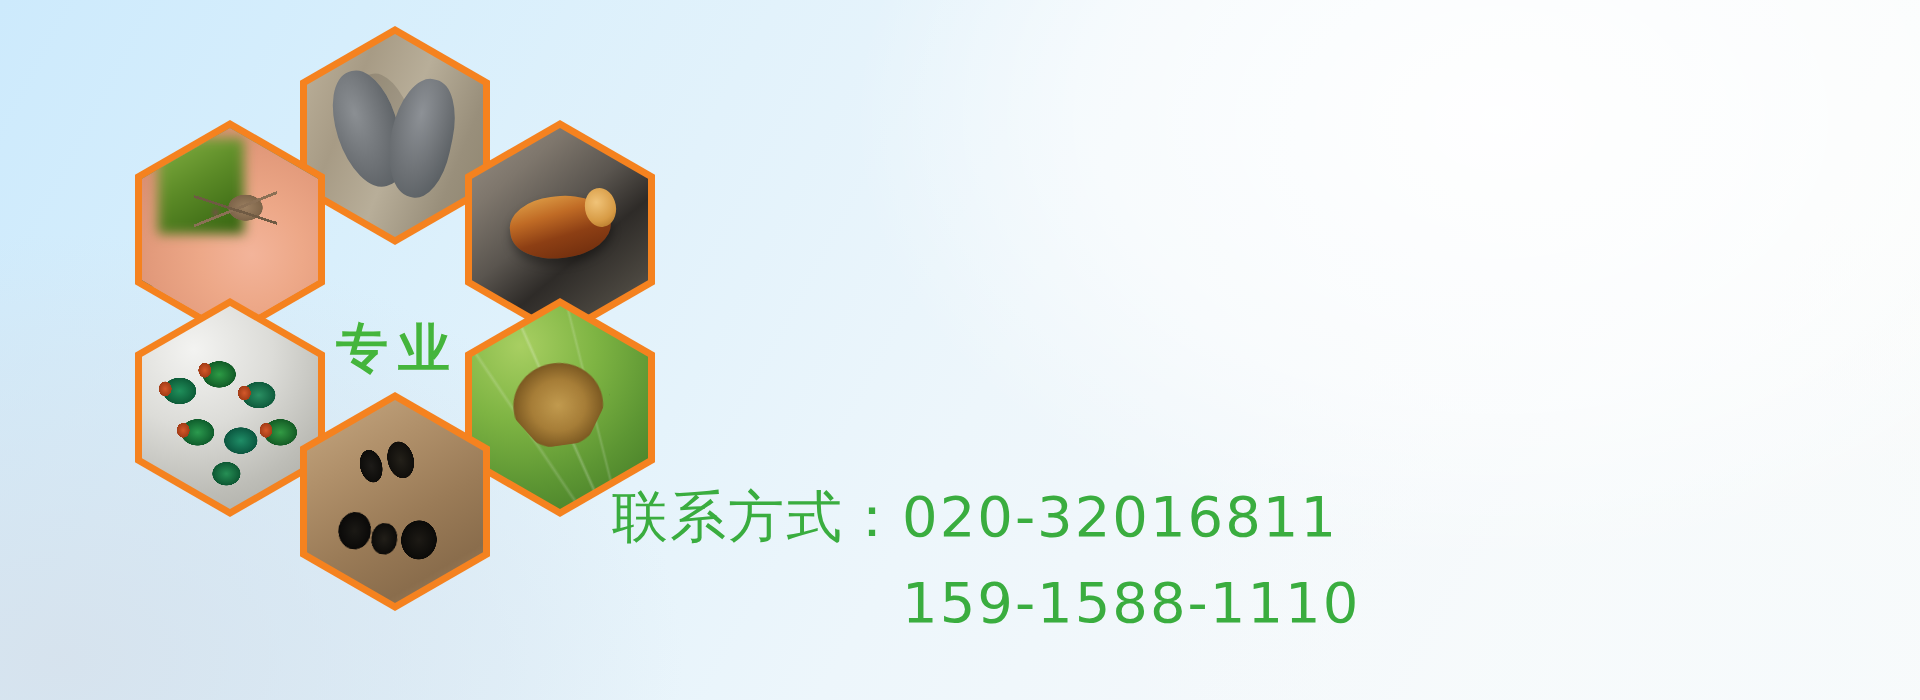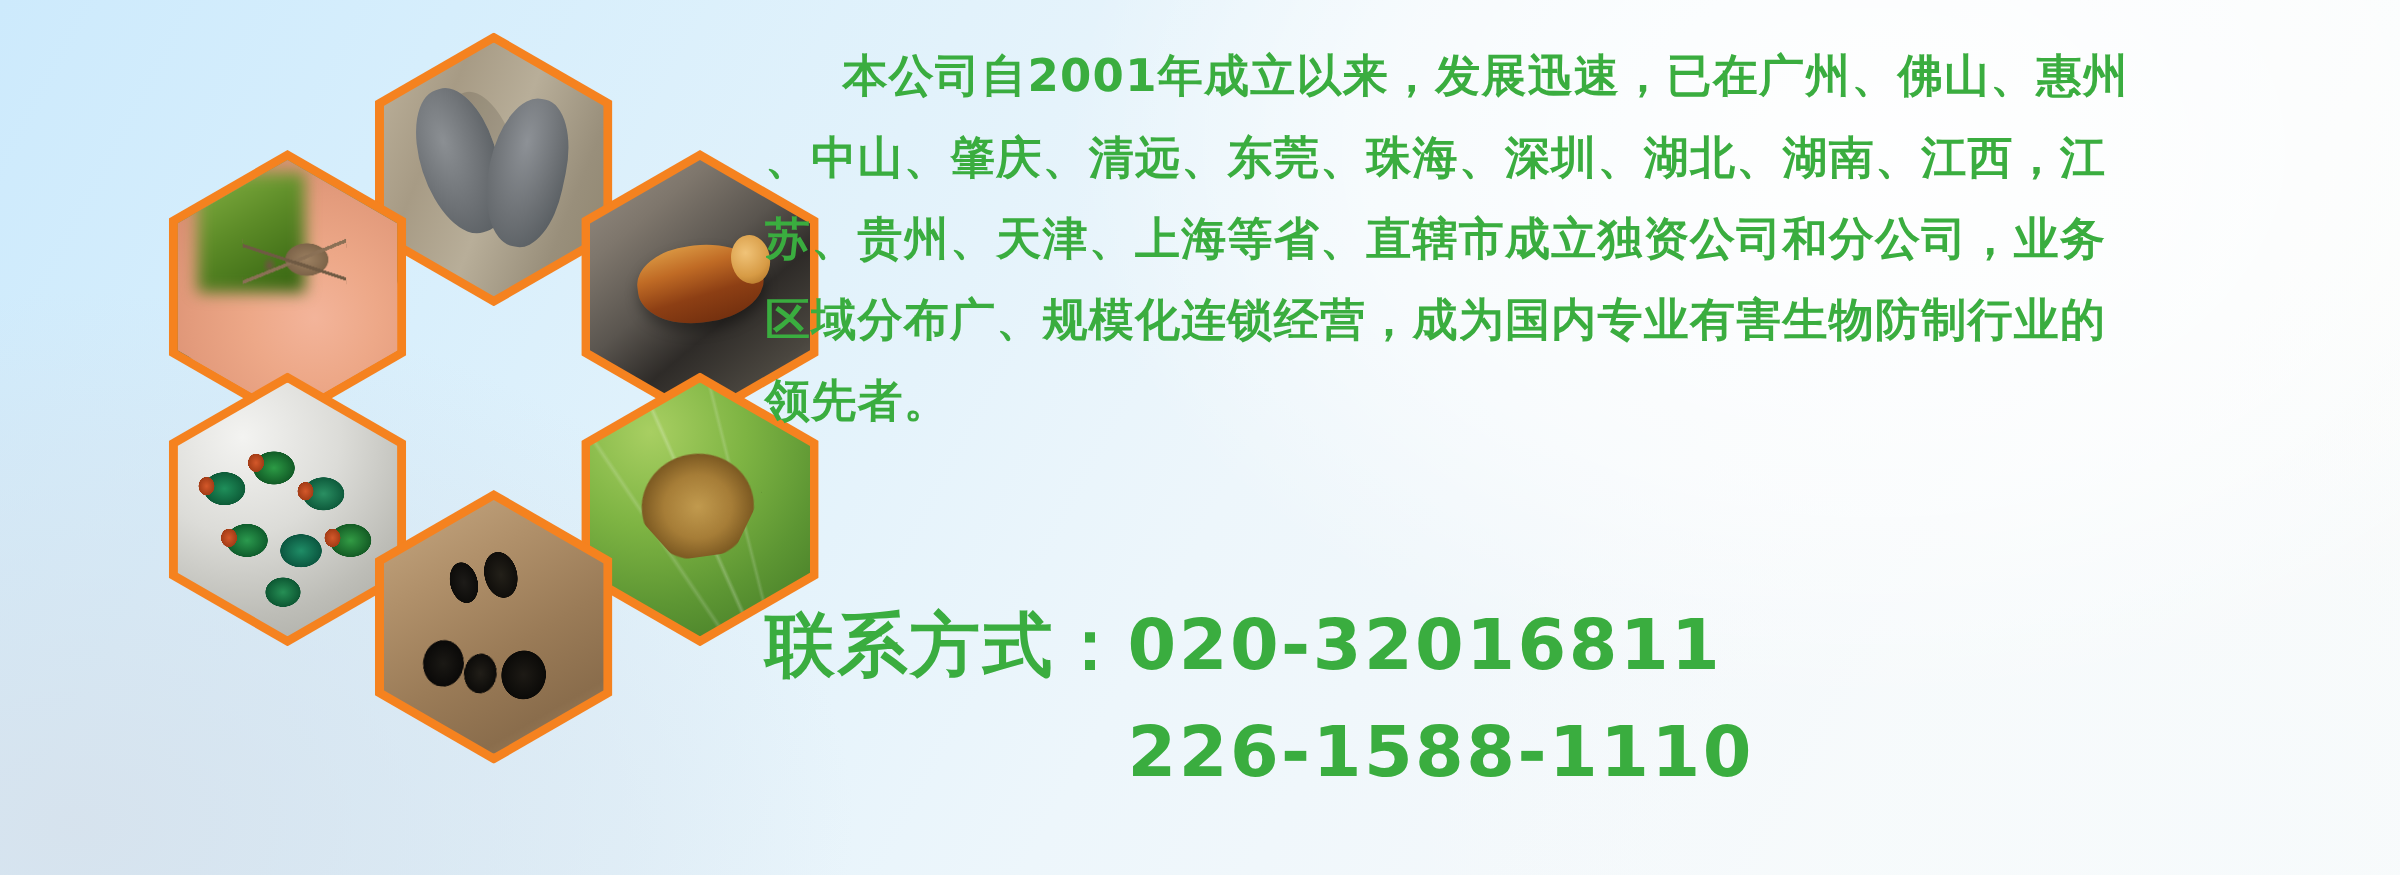--- a/index.html
+++ b/index.html
@@ -58,21 +58,21 @@
     margin:0 0 9px 0;
     font-size:36px;line-height:56px;font-weight:bold;
     letter-spacing:1px;white-space:nowrap;
   }
   #copy p.indent{text-indent:62px;}
 
   #contact{
     position:absolute;left:612px;top:474px;width:1272px;color:#3aad3f;
   }
   .contact-line{
-    font-size:56px;line-height:86px;font-weight:bold;letter-spacing:2px;
+    font-size:56px;line-height:86px;font-weight:normal;letter-spacing:2px;
     white-space:nowrap;
   }
   .contact-line.second{padding-left:290px;}
 
   
   
   .art-mosquito{
     background:
       radial-gradient(circle at 62% 62%, #f3b49a 0%, #eda888 30%, #e39b7c 58%, #d98f72 80%),
       linear-gradient(160deg,#7aa63a 0%,#4f7d22 38%,#2f5c18 60%,#caa98f 61%,#e8a98c 100%);
@@ -243,31 +243,25 @@
       <div class="shell"></div>
       <div class="face">
         <div class="art art-ants"></div>
       </div>
     </div>
 
     <div class="hex" id="hex-center">
       <div class="shell"></div>
       <div class="face"></div>
       <div class="hex-label">
+        <span>专业</span>
       </div>
     </div>
 
   </div>
 
-  <div id="copy">
-    <p class="indent">本公司自2001年成立以来，发展迅速，已在广州、佛山、惠州</p>
-    <p>、中山、肇庆、清远、东莞、珠海、深圳、湖北、湖南、江西，江</p>
-    <p>苏、贵州、天津、上海等省、直辖市成立独资公司和分公司，业务</p>
-    <p>区域分布广、规模化连锁经营，成为国内专业有害生物防制行业的</p>
-    <p>领先者。</p>
-  </div>
 
   <div id="contact">
     <div class="contact-line">联系方式：020-32016811</div>
-    <div class="contact-line second">226-1588-1110</div>
+    <div class="contact-line second">159-1588-1110</div>
   </div>
 
 </div>
 
 </body></html>

